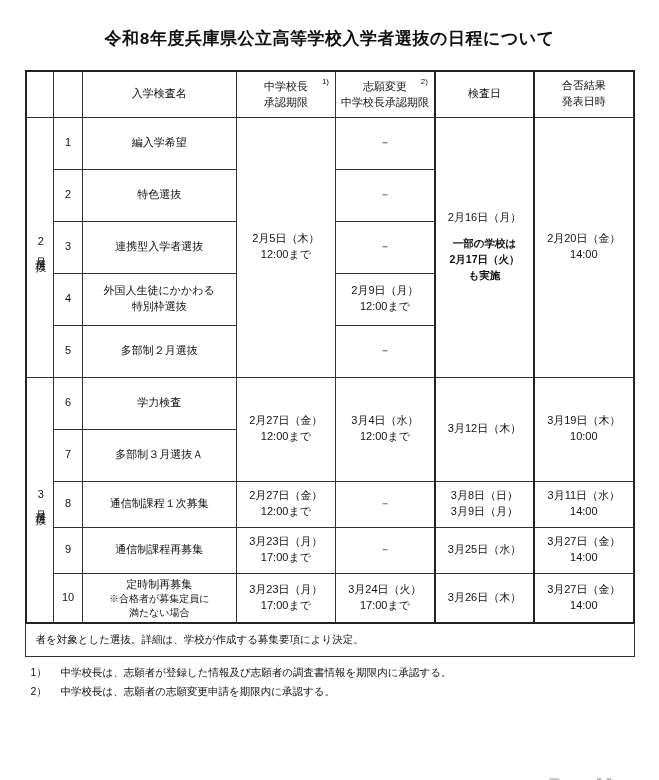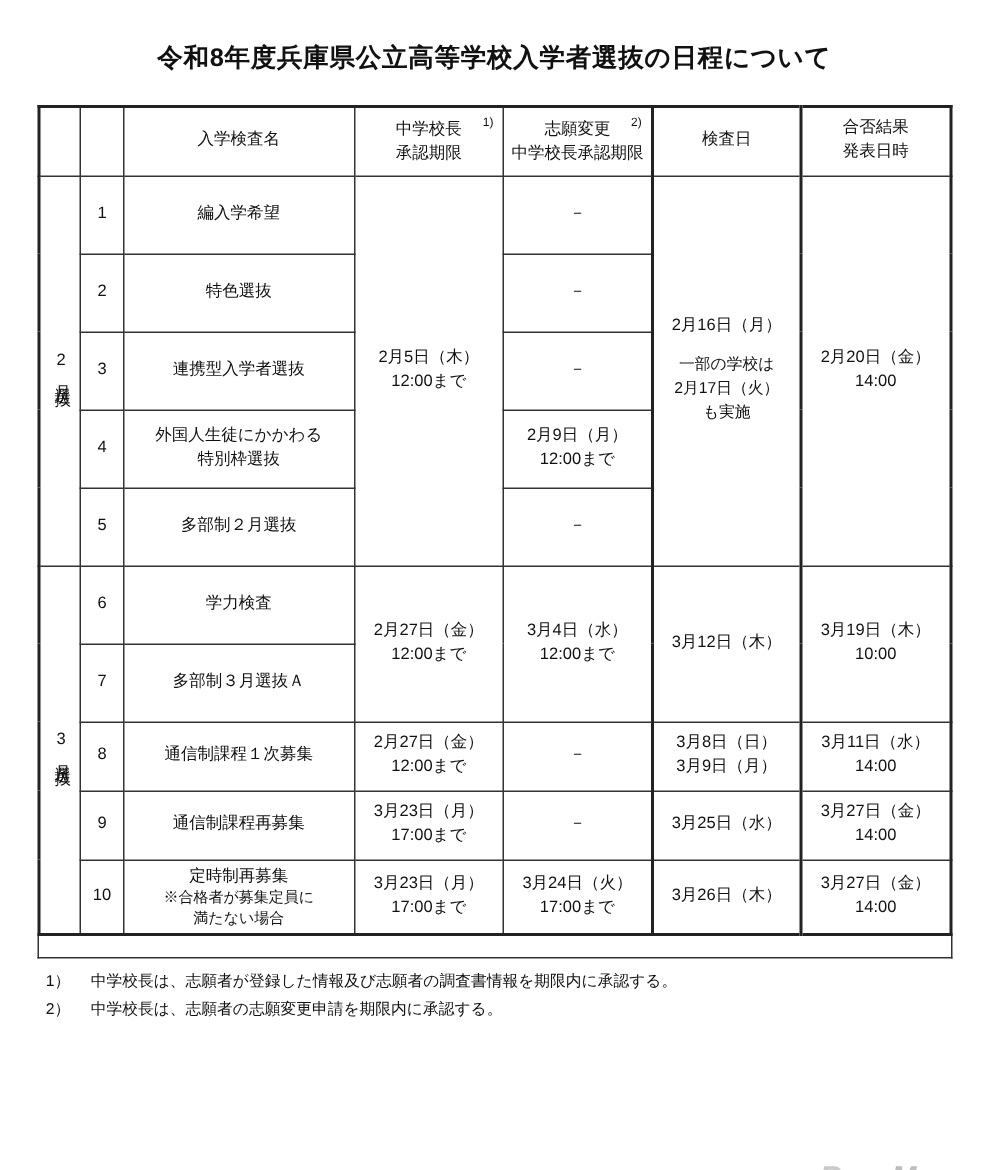--- a/index.html
+++ b/index.html
@@ -23,20 +23,21 @@
     position: relative;
   }
   .title {
     text-align: center;
     font-size: 17px;
     font-weight: bold;
     letter-spacing: 0.5px;
     margin-top: 27px;
     margin-bottom: 20px;
     color: #111;
+    font-family: Liberation Mono, monospace;
   }
   table.schedule {
     border-collapse: collapse;
     width: 610px;
     margin: 0 auto;
     table-layout: fixed;
   }
   table.schedule td, table.schedule th {
     border: 1px solid #333;
     font-size: 11px;
@@ -103,20 +104,21 @@
   .exam-col-strong {
     border-left: 2px solid #222 !important;
     border-right: 2px solid #222 !important;
   }
   .exam-big {
     line-height: 1.7;
   }
   .exam-big .sub {
     font-size: 10.5px;
     line-height: 1.5;
+    font-weight: bold;
   }
 
   .footnote-box {
     width: 610px;
     margin: 0 auto;
     border: 1px solid #333;
     border-top: none;
     font-size: 10.5px;
     line-height: 1.7;
     padding: 7px 10px 7px 10px;
@@ -312,20 +314,21 @@
         <td class="exam-col-strong">3月26日（木）</td>
         <td>
           <div>3月27日（金）</div>
           <div>14:00</div>
         </td>
       </tr>
     </tbody>
   </table>
 
   <div class="footnote-box">
+    <span class="ln">者を対象とした選抜。詳細は、学校が作成する募集要項により決定。</span>
   </div>
 
   <div class="notes">
     <div class="note-line">
       <span class="note-num">1）</span>
       <span>中学校長は、志願者が登録した情報及び志願者の調査書情報を期限内に承認する。</span>
     </div>
     <div class="note-line">
       <span class="note-num">2）</span>
       <span>中学校長は、志願者の志願変更申請を期限内に承認する。</span>

